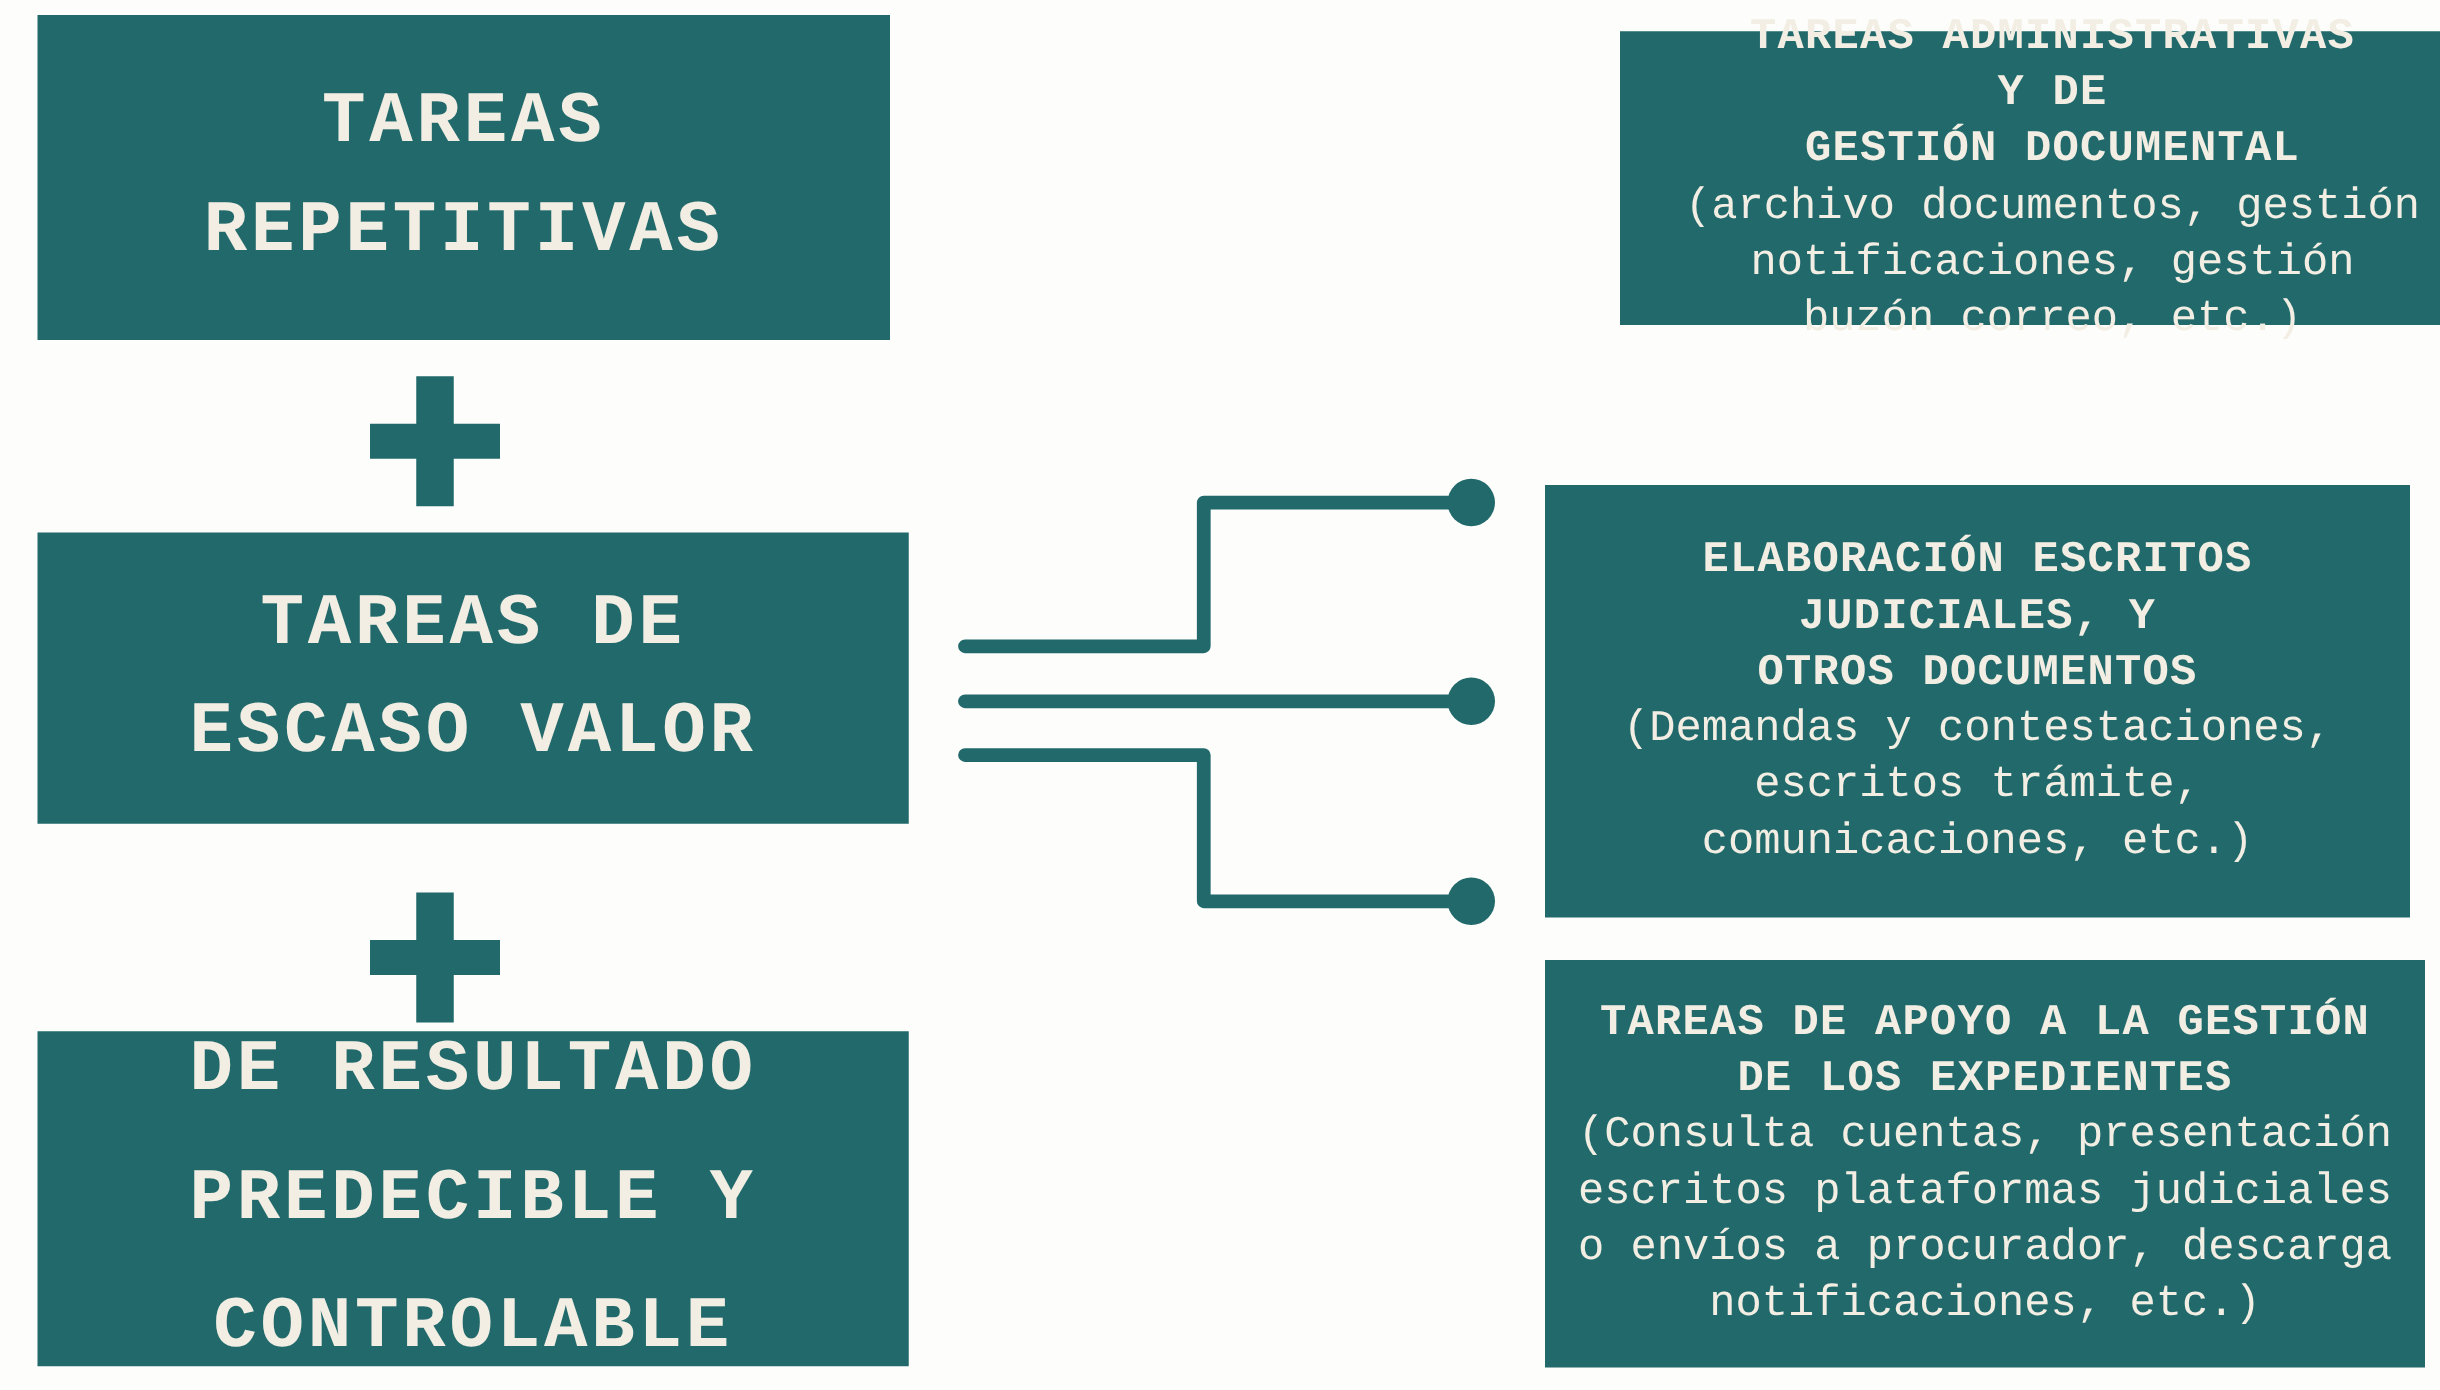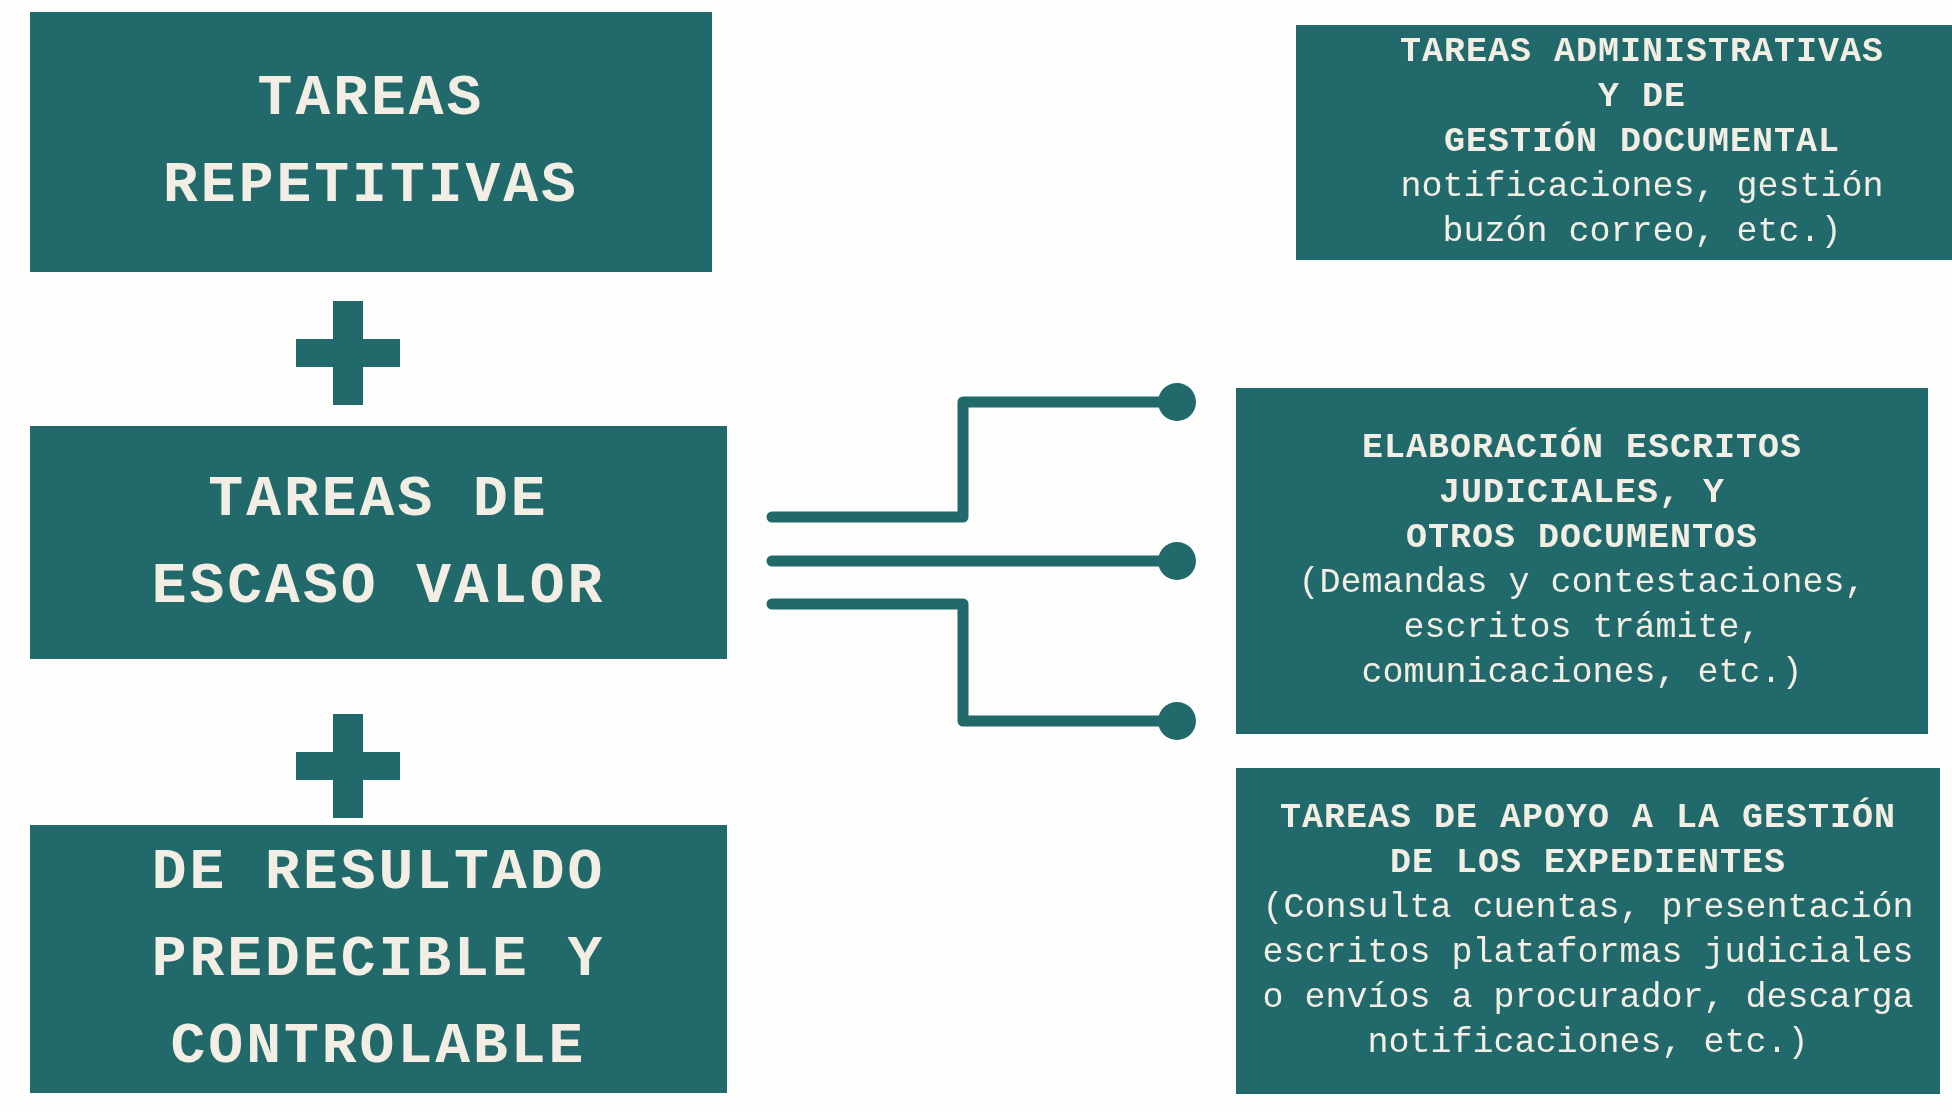--- a/index.html
+++ b/index.html
@@ -34,21 +34,21 @@
   }
   .rightbox{
     font-size:35px;
     line-height:1.29;
     letter-spacing:0px;
   }
   .rightbox .title{font-weight:bold;letter-spacing:1px;}
   .rightbox .body{font-weight:normal;}
   #box-l1{left:30px;top:12px;width:682px;height:260px;}
   #box-l2{left:30px;top:426px;width:697px;height:233px;}
-  #box-l3{left:30px;top:825px;width:697px;height:268px;}
+  #box-l3{left:30px;top:825px;width:697px;height:268px;gap:16px;}
   #rbox-1{left:1296px;top:25px;width:692px;height:235px;}
   #rbox-2{left:1236px;top:388px;width:692px;height:346px;}
   #rbox-3{left:1236px;top:768px;width:704px;height:326px;}
   .plus{position:absolute;width:104px;height:104px;}
   .plus .vbar{
     position:absolute;left:37px;top:0;width:30px;height:104px;background:var(--teal);
   }
   .plus .hbar{
     position:absolute;left:0;top:38px;width:104px;height:28px;background:var(--teal);
   }
@@ -97,20 +97,21 @@
       <circle cx="1177" cy="402" r="19"></circle>
       <circle cx="1177" cy="561" r="19"></circle>
       <circle cx="1177" cy="721" r="19"></circle>
     </g>
   </svg>
 
   <div class="tealbox rightbox" id="rbox-1">
     <div class="title">TAREAS ADMINISTRATIVAS</div>
     <div class="title">Y DE</div>
     <div class="title">GESTIÓN DOCUMENTAL</div>
+    <div class="body">(archivo documentos, gestión</div>
     <div class="body">notificaciones, gestión</div>
     <div class="body">buzón correo, etc.)</div>
   </div>
 
   <div class="tealbox rightbox" id="rbox-2">
     <div class="title">ELABORACIÓN ESCRITOS</div>
     <div class="title">JUDICIALES, Y</div>
     <div class="title">OTROS DOCUMENTOS</div>
     <div class="body">(Demandas y contestaciones,</div>
     <div class="body">escritos trámite,</div>

